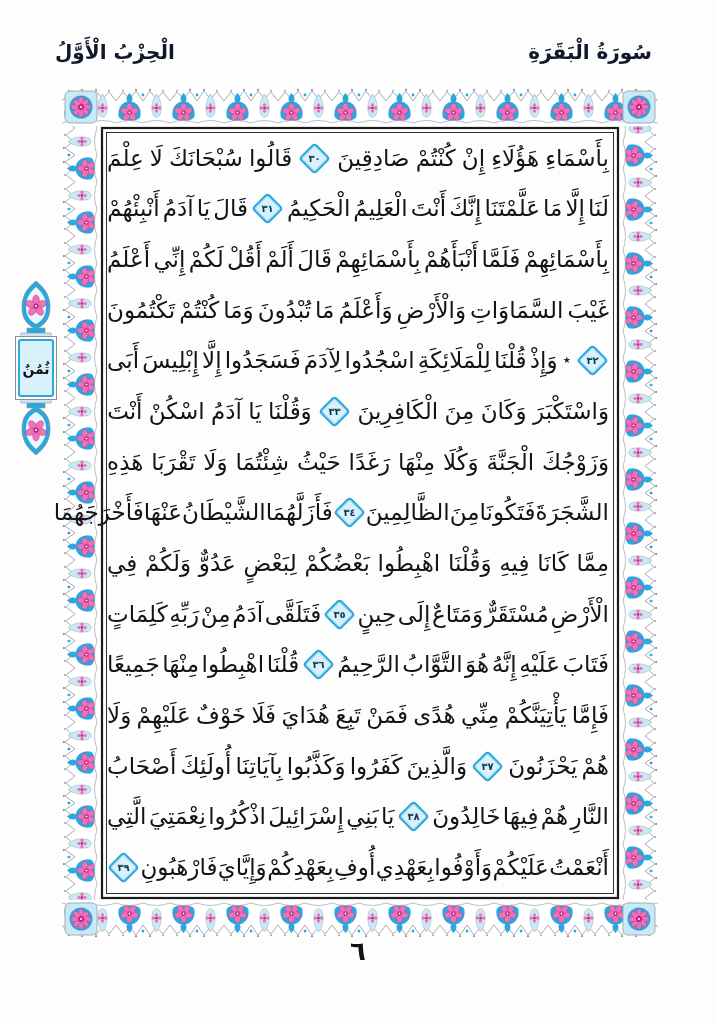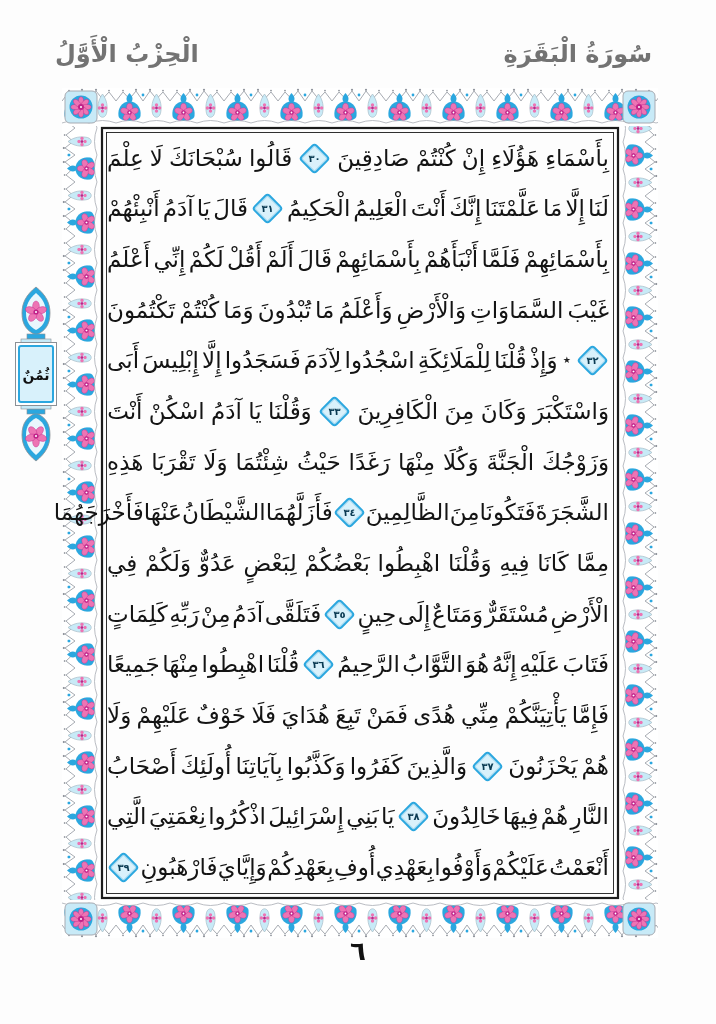--- a/index.html
+++ b/index.html
@@ -1,20 +1,20 @@
 <!DOCTYPE html>
 <html lang="ar"><head>
 <meta charset="utf-8">
 <style>
   html,body{margin:0;padding:0;}
   body{
     width:716px;height:1024px;position:relative;background:#fdfdfd;
     font-family:"DejaVu Sans",sans-serif;color:#141414;overflow:hidden;
   }
-  .hdr{position:absolute;top:40px;font-size:24px;font-weight:bold;direction:rtl;color:#737373;}
+  .hdr{position:absolute;top:40px;font-size:20px;font-weight:bold;direction:rtl;color:#0f172a;}
   .hdr-right{right:64px;}
   .hdr-left{left:55px;}
   .frame-wrap{position:absolute;left:62px;top:88px;width:596px;height:850px;}
   .text-area{
     position:absolute;left:107px;top:133px;width:502px;height:760px;
     direction:rtl;
   }
   .line{
     display:flex;justify-content:space-between;align-items:center;
     direction:rtl;height:50.66px;font-size:23px;line-height:1;
@@ -25,21 +25,21 @@
     flex:0 0 auto;display:inline-block;width:19px;height:19px;
     background:#d9f1fb;border:2px solid #2ba7df;border-radius:4px;
     transform:rotate(45deg);position:relative;margin:0 5px;
     box-shadow:0 0 0 1px #9fd6ef inset;
   }
   .ayah-marker .num{
     display:block;width:19px;height:19px;transform:rotate(-45deg);
     font-size:10px;line-height:19px;text-align:center;color:#0a3a52;font-weight:bold;
   }
   .hizb-star{flex:0 0 auto;font-size:15px;color:#222;margin:0 2px;}
-  .thumn{position:absolute;left:7px;top:284px;width:58px;height:180px;}
+  .thumn{position:absolute;left:7px;top:278px;width:58px;height:180px;}
   .page-num{
     position:absolute;top:936px;left:0;width:100%;text-align:center;
     font-size:26px;font-weight:bold;color:#111;
   }
 </style>
 </head>
 <body>
 
 <div class="hdr hdr-right">سُورَةُ الْبَقَرَةِ</div>
 <div class="hdr hdr-left">الْحِزْبُ الْأَوَّلُ</div>

